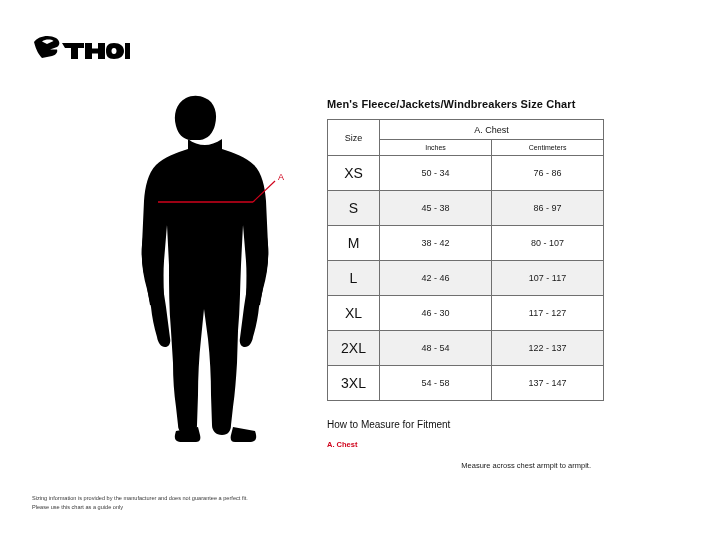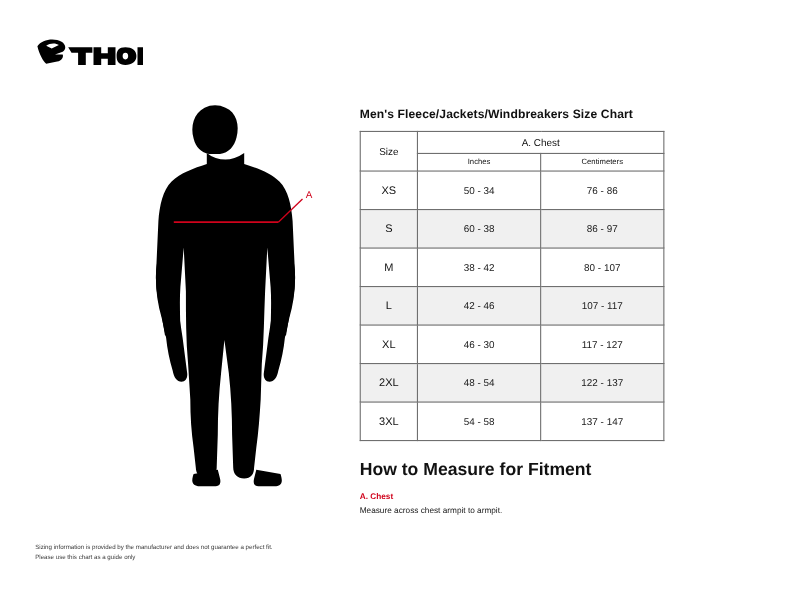--- a/index.html
+++ b/index.html
@@ -79,52 +79,53 @@
     color: #111;
     height: 17px;
   }
   .th-unit {
     font-size: 7px;
     font-weight: bold;
     color: #111;
     height: 13px;
   }
   td.size-cell {
-    font-size: 10px;
+    font-size: 14px;
     font-weight: bold;
     color: #111;
     height: 32px;
   }
   td.val-cell {
     font-size: 9px;
     color: #1a1a1a;
     height: 32px;
   }
   tr.shaded td { background: #f0f0f0; }
 
   
   .howto {
     margin-top: 18px;
   }
   .howto-title {
-    font-size: 16px;
-    font-weight: bold;
+    font-size: 10px;
+    font-weight: normal;
     color: #111;
     margin: 0 0 10px 0;
   }
   .howto-label {
     font-size: 7.5px;
     font-weight: bold;
     color: #d0021b;
     margin: 0 0 3px 0;
   }
   .howto-text {
     font-size: 7.5px;
     color: #1a1a1a;
-    margin: 0;
+    margin: 12px;
+    text-align: right;
   }
 
   
   .footer {
     position: absolute;
     left: 32px;
     bottom: 28px;
     width: 420px;
     font-size: 5.6px;
     line-height: 1.6;
@@ -195,21 +196,21 @@
       </tr>
     </thead>
     <tbody>
       <tr>
         <td class="size-cell">XS</td>
         <td class="val-cell">50 - 34</td>
         <td class="val-cell">76 - 86</td>
       </tr>
       <tr class="shaded">
         <td class="size-cell">S</td>
-        <td class="val-cell">60 - 38</td>
+        <td class="val-cell">45 - 38</td>
         <td class="val-cell">86 - 97</td>
       </tr>
       <tr>
         <td class="size-cell">M</td>
         <td class="val-cell">38 - 42</td>
         <td class="val-cell">80 - 107</td>
       </tr>
       <tr class="shaded">
         <td class="size-cell">L</td>
         <td class="val-cell">42 - 46</td>

